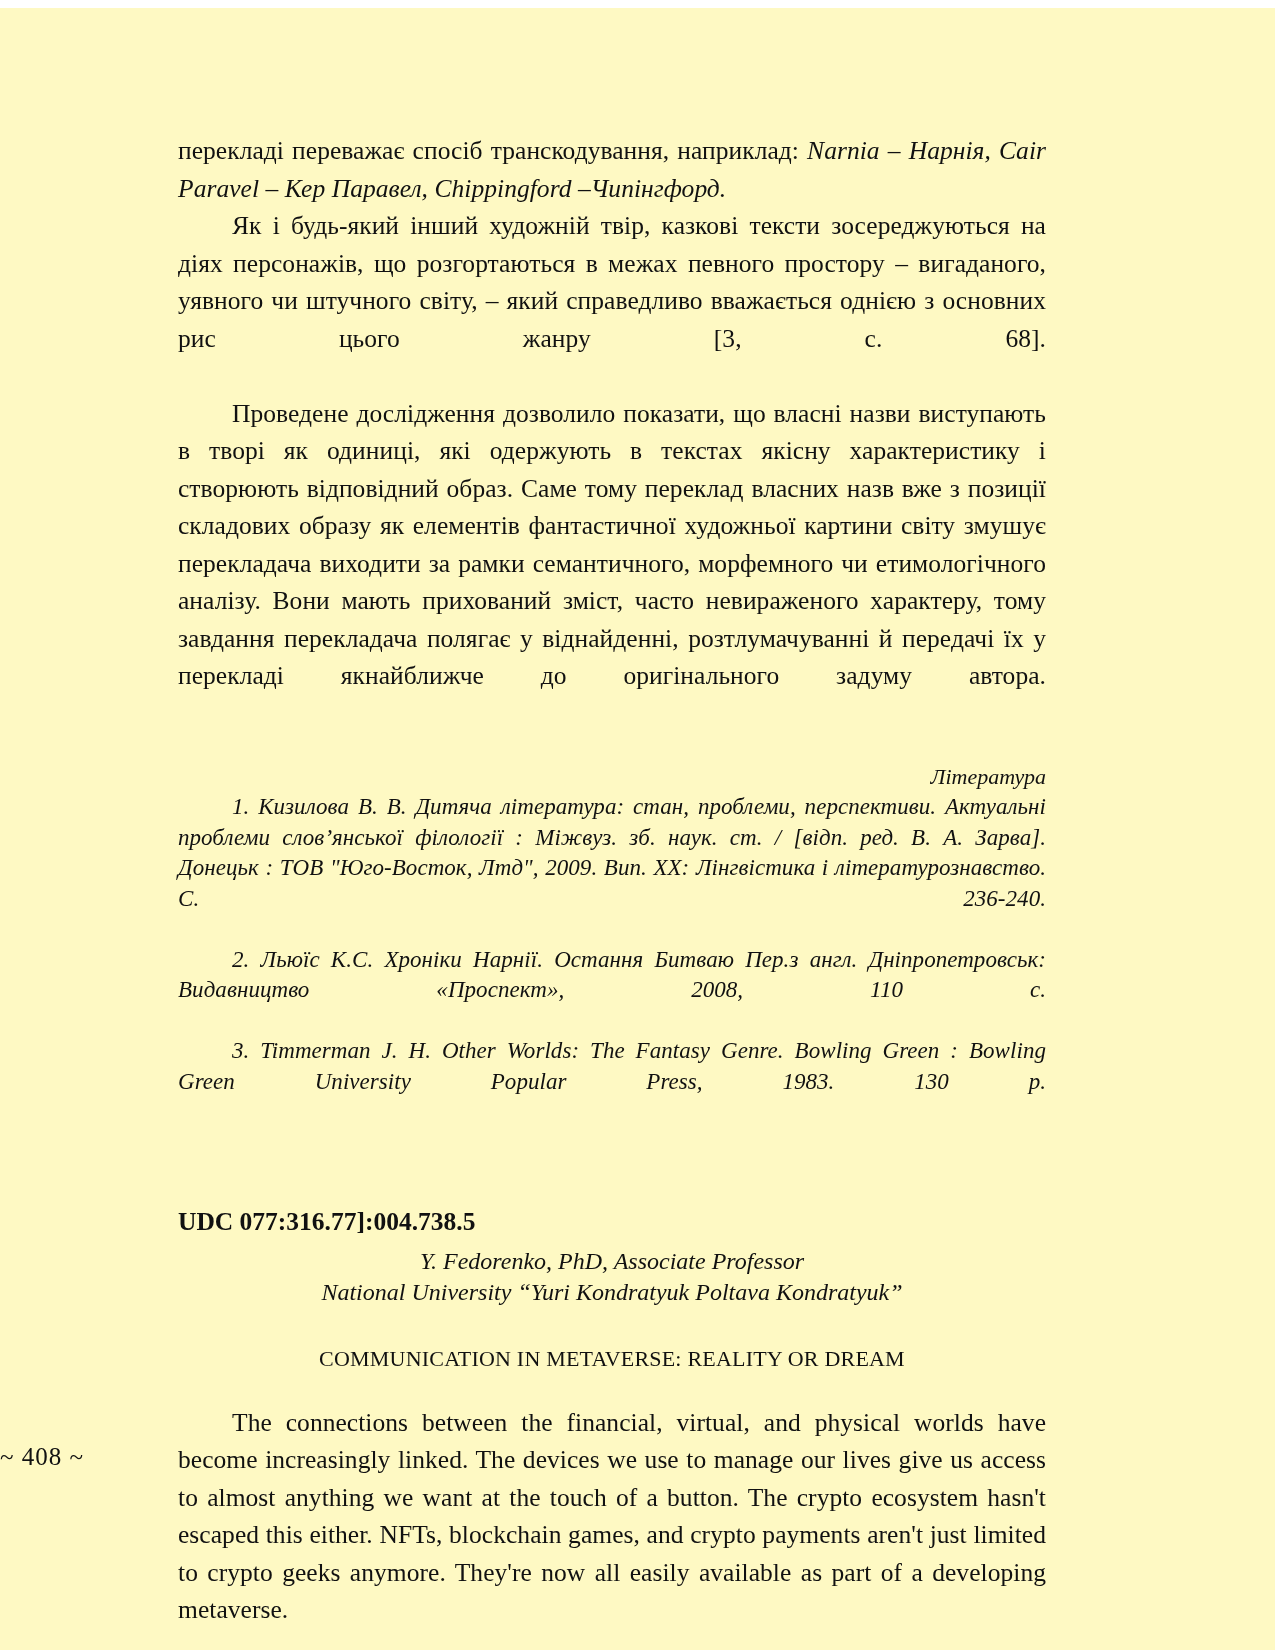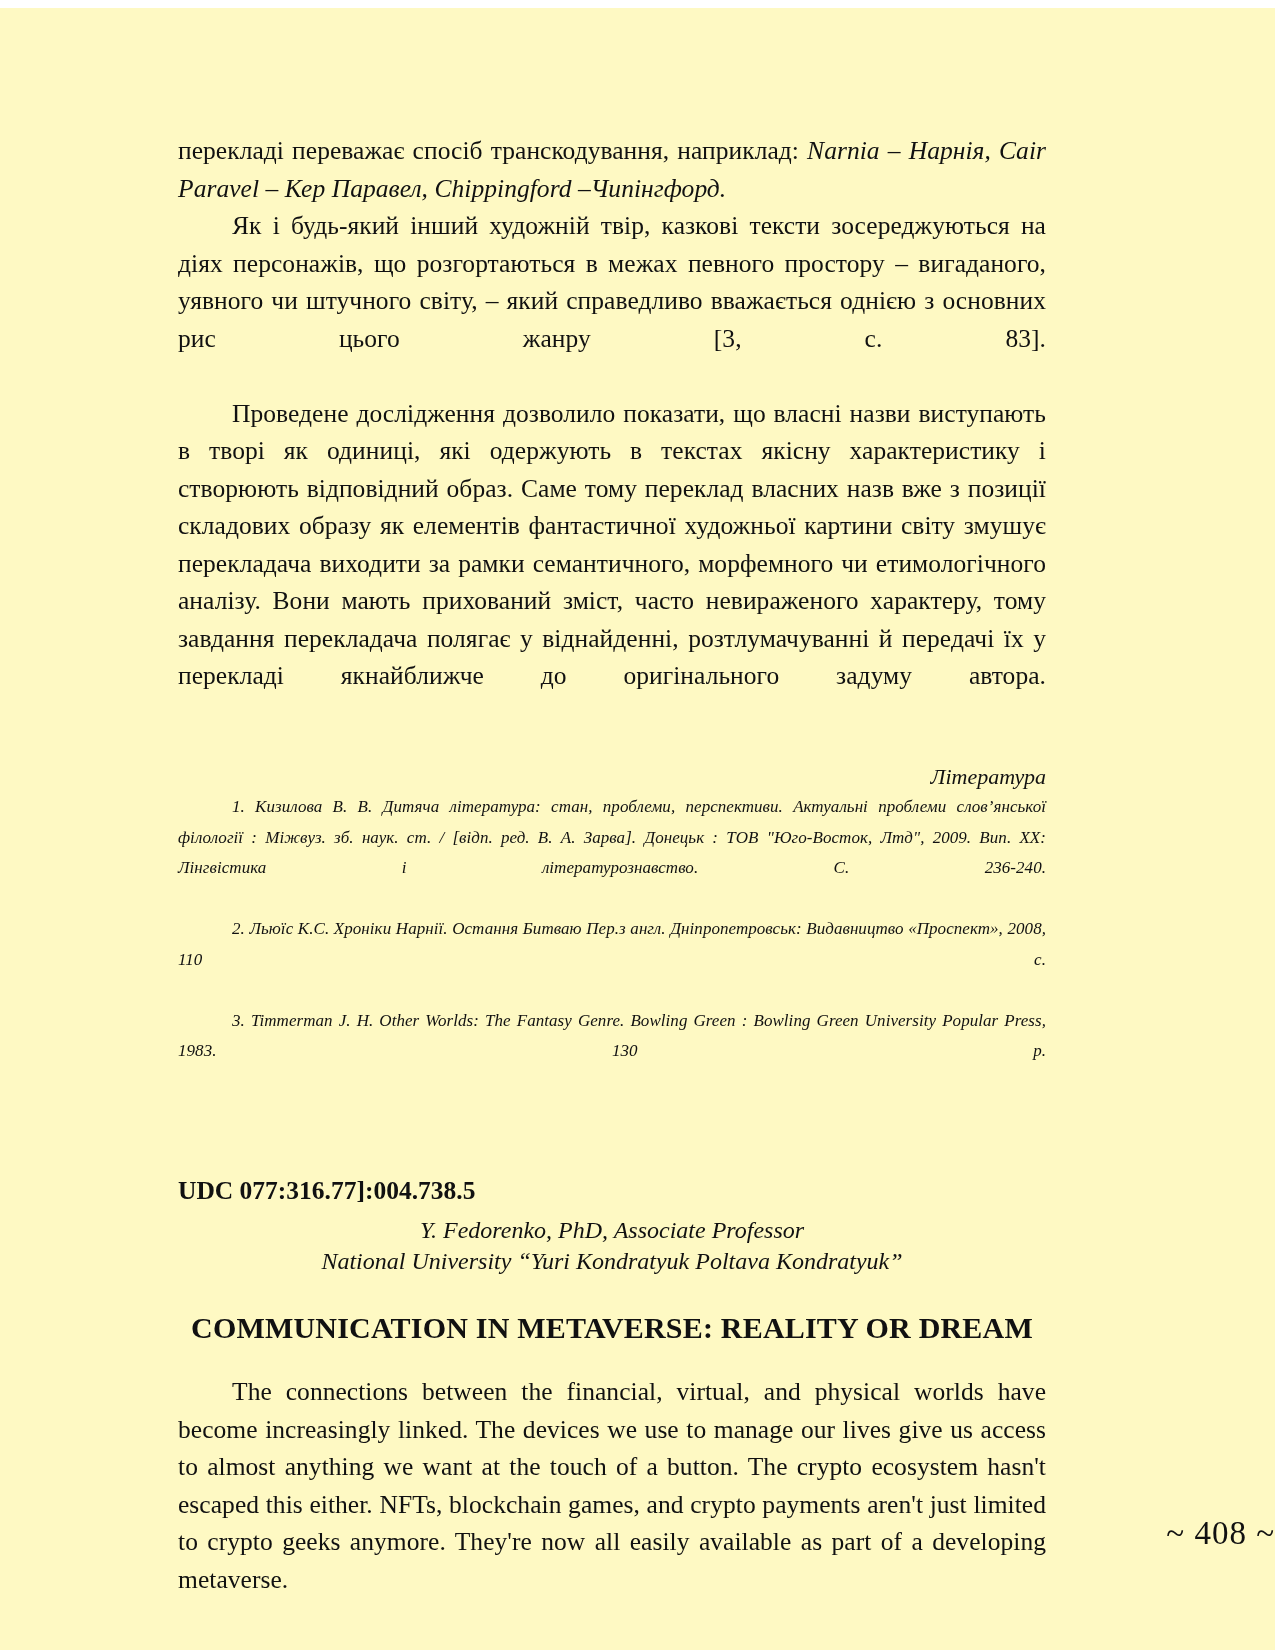--- a/index.html
+++ b/index.html
@@ -58,21 +58,21 @@
   .refs-heading {
     margin-top: 30px;
     text-align: right;
     font-style: italic;
     font-size: 22px;
     line-height: 30px;
   }
   .ref {
     margin: 0;
     font-style: italic;
-    font-size: 17px;
+    font-size: 23px;
     line-height: 30.5px;
     text-align: justify;
     text-indent: 54px;
   }
   .ref::after {
     content: "";
     display: inline-block;
     width: 100%;
   }
 
@@ -89,50 +89,50 @@
     text-align: right;
     font-style: italic;
     font-size: 24px;
     line-height: 31px;
   }
   .byline div { white-space: nowrap; text-align: center; }
 
   .article-title {
     margin-top: 34px;
     text-align: center;
-    font-weight: bold;
-    font-size: 30px;
+    font-weight: normal;
+    font-size: 22px;
     line-height: 34px;
     letter-spacing: 0.2px;
   }
   .body-block {
     margin-top: 28px;
   }
 
   
   .folio {
     position: absolute;
     left: 0;
     right: 0;
-    top: 1510px;
-    text-align: right;
-    font-size: 33px;
+    top: 1434px;
+    text-align: left;
+    font-size: 25px;
     line-height: 30px;
     letter-spacing: 1px;
   }
 </style>
 </head>
 <body>
 
 <div class="page">
   <div class="content">
 
     <p class="cont nostretch"><span>перекладі переважає спосіб транскодування, наприклад: </span><span class="italic">Narnia – Нарнія, Cair Paravel – Кер Паравел, Chippingford –Чипінгфорд.</span></p>
 
-    <p class="ind">Як і будь-який інший художній твір, казкові тексти зосереджуються на діях персонажів, що розгортаються в межах певного простору – вигаданого, уявного чи штучного світу, – який справедливо вважається однією з основних рис цього жанру [3, с. 83].</p>
+    <p class="ind">Як і будь-який інший художній твір, казкові тексти зосереджуються на діях персонажів, що розгортаються в межах певного простору – вигаданого, уявного чи штучного світу, – який справедливо вважається однією з основних рис цього жанру [3, с. 68].</p>
 
     <p class="ind">Проведене дослідження дозволило показати, що власні назви виступають в творі як одиниці, які одержують в текстах якісну характеристику і створюють відповідний образ. Саме тому переклад власних назв вже з позиції складових образу як елементів фантастичної художньої картини світу змушує перекладача виходити за рамки семантичного, морфемного чи етимологічного аналізу. Вони мають прихований зміст, часто невираженого характеру, тому завдання перекладача полягає у віднайденні, розтлумачуванні й передачі їх у перекладі якнайближче до оригінального задуму автора.</p>
 
     <div class="refs-heading">Література</div>
 
     <p class="ref">1. Кизилова В. В. Дитяча література: стан, проблеми, перспективи. Актуальні проблеми слов’янської філології : Міжвуз. зб. наук. ст. / [відп. ред. В. А. Зарва]. Донецьк : ТОВ "Юго-Восток, Лтд", 2009.  Вип. XX: Лінгвістика і літературознавство. С. 236-240.</p>
     <p class="ref">2. Льюїс К.С. Хроніки Нарнії. Остання Битваю  Пер.з англ. Дніпропетровськ: Видавництво «Проспект», 2008, 110 с.</p>
     <p class="ref">3. Timmerman J. H. Other Worlds: The Fantasy Genre. Bowling Green : Bowling Green University Popular Press, 1983. 130 p.</p>
 
     <div class="udc">UDC 077:316.77]:004.738.5</div>

